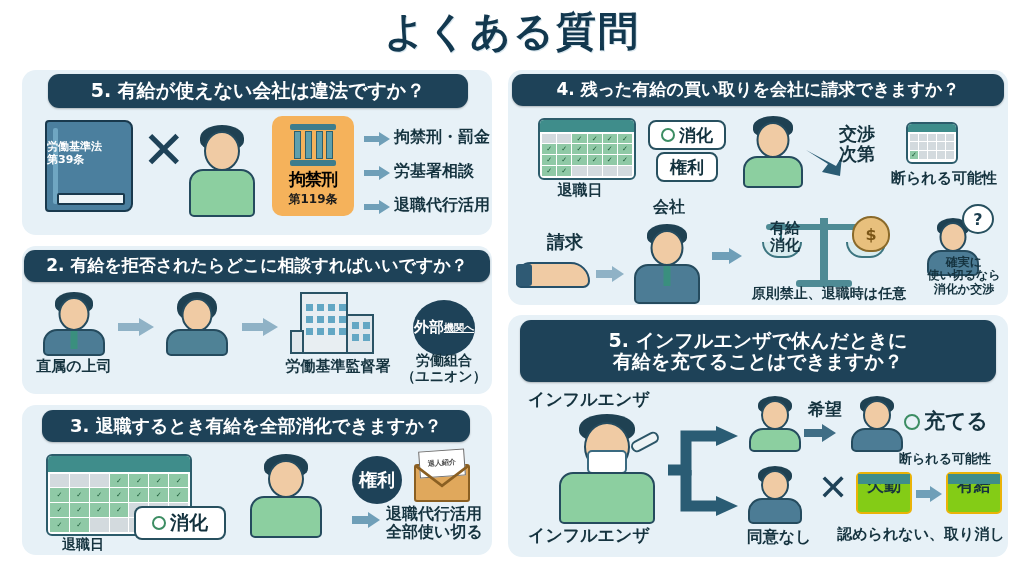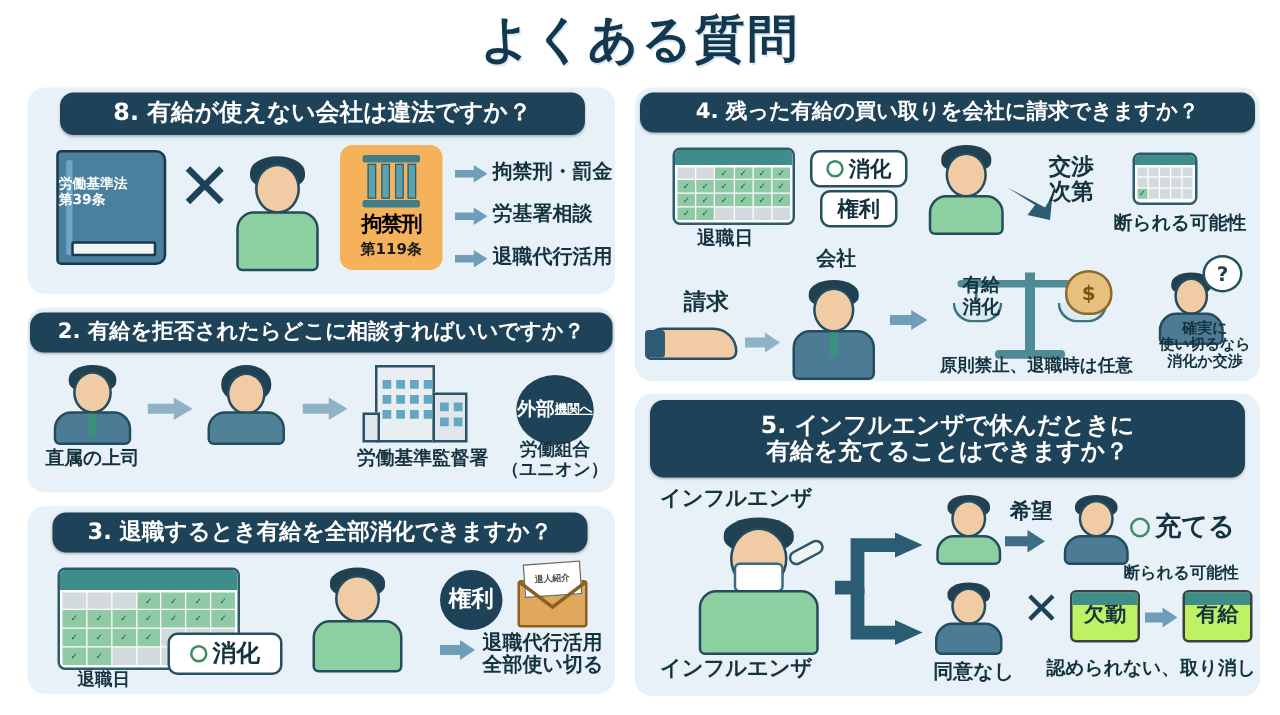--- a/index.html
+++ b/index.html
@@ -108,37 +108,37 @@
   .scale .pan { position:absolute; border:2px solid #3c7580; border-top:none; border-radius:0 0 40px 40px; background:#d9ecef; }
   .scale .str { position:absolute; background:#3c7580; }
 
   
   .bracket { position:absolute; }
 
   
   .qbub { position:absolute; background:#fff; border:2px solid #27505f; border-radius:50%; display:flex; align-items:center; justify-content:center; font-weight:bold; color:#1c3e4f;}
 
   
-  .daycard { position:absolute; background:#bef264; border:2px solid #404040; border-radius:5px; display:flex; align-items:center; justify-content:center; font-weight:bold; color:#16333f; }
+  .daycard { position:absolute; background:#84cc16; border:2px solid #eab308; border-radius:5px; display:flex; align-items:flex-start; justify-content:center; font-weight:bold; color:#16333f; }
   .daycard .bar { position:absolute; top:0; left:0; right:0; height:26%; background:#3f8d8b; }
 
   
   .hand { position:absolute; background:#f0cba4; border:2px solid #25506a; border-radius:30px 40px 14px 10px; }
   .hand .cuff { position:absolute; left:-2px; top:0; bottom:0; width:16px; background:#2f5a74; border-radius:3px;}
 </style>
 </head>
 <body>
 
 <div class="page">
 
   <div class="main-title">よくある質問</div>
 
   <div class="panel" style="left:22px; top:70px; width:470px; height:165px;">
   </div>
-  <div class="panel-head" style="left:48px; top:74px; width:420px; height:34px; font-size:19px;">8. 有給が使えない会社は違法ですか？</div>
+  <div class="panel-head" style="left:48px; top:74px; width:420px; height:34px; font-size:19px;">5. 有給が使えない会社は違法ですか？</div>
 
   <div class="book" style="left:45px; top:120px; width:88px; height:92px;">
     <div class="spine"></div>
     <div class="pages"></div>
     <div class="txt">
       <div>労働基準法</div>
       <div>第39条</div>
     </div>
   </div>
 

